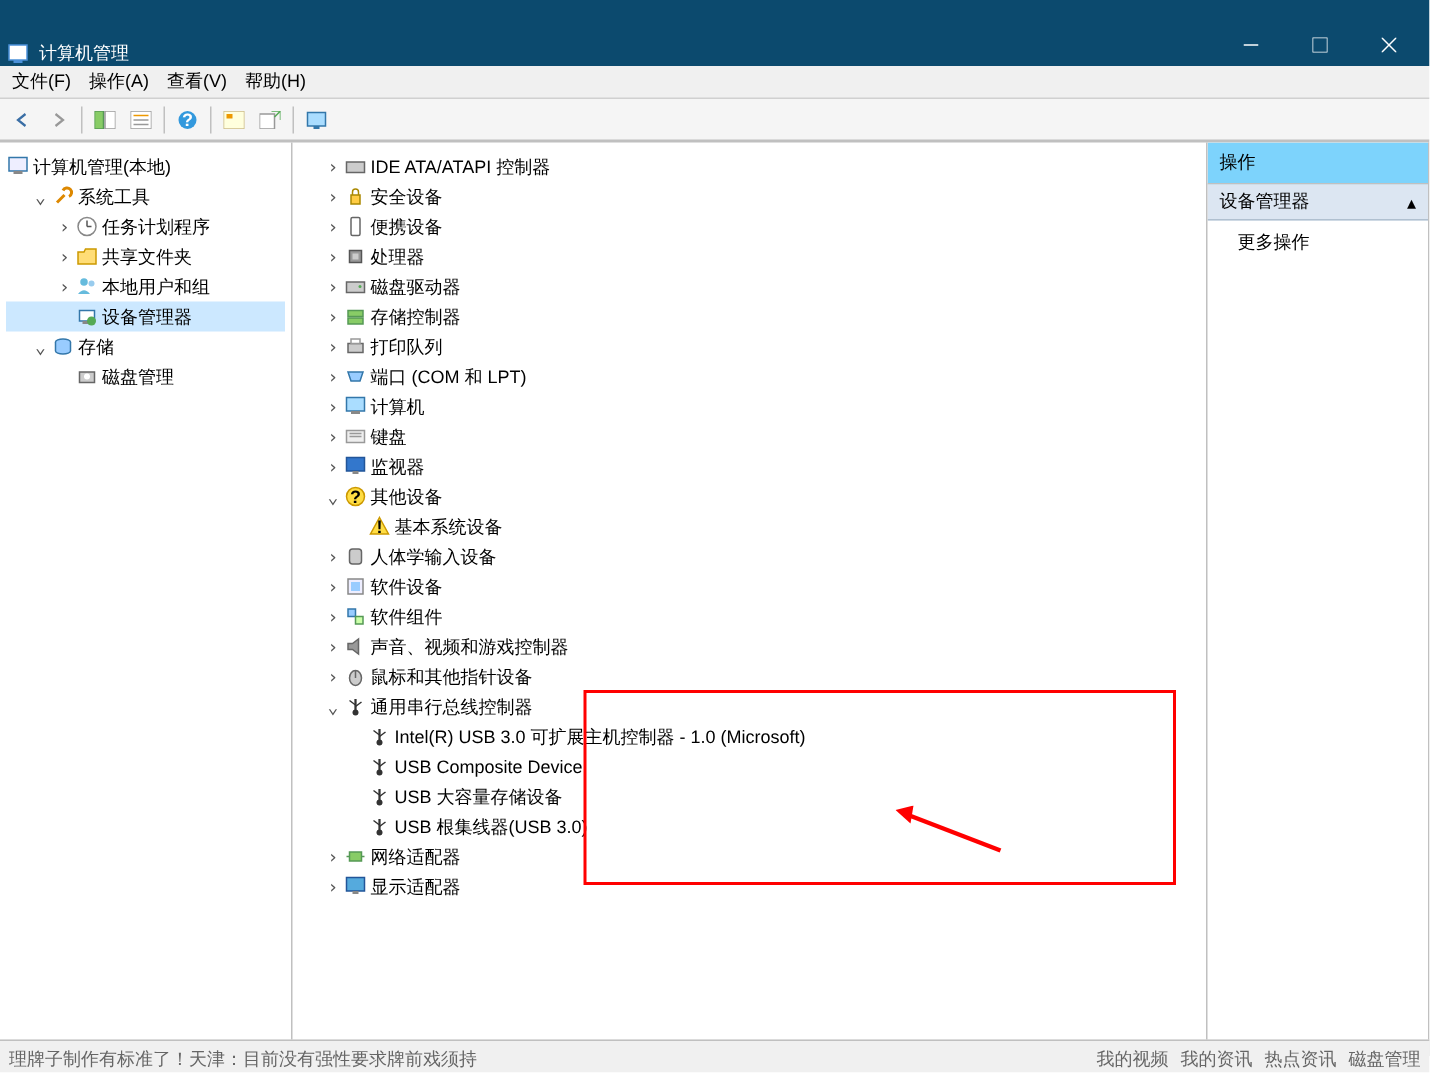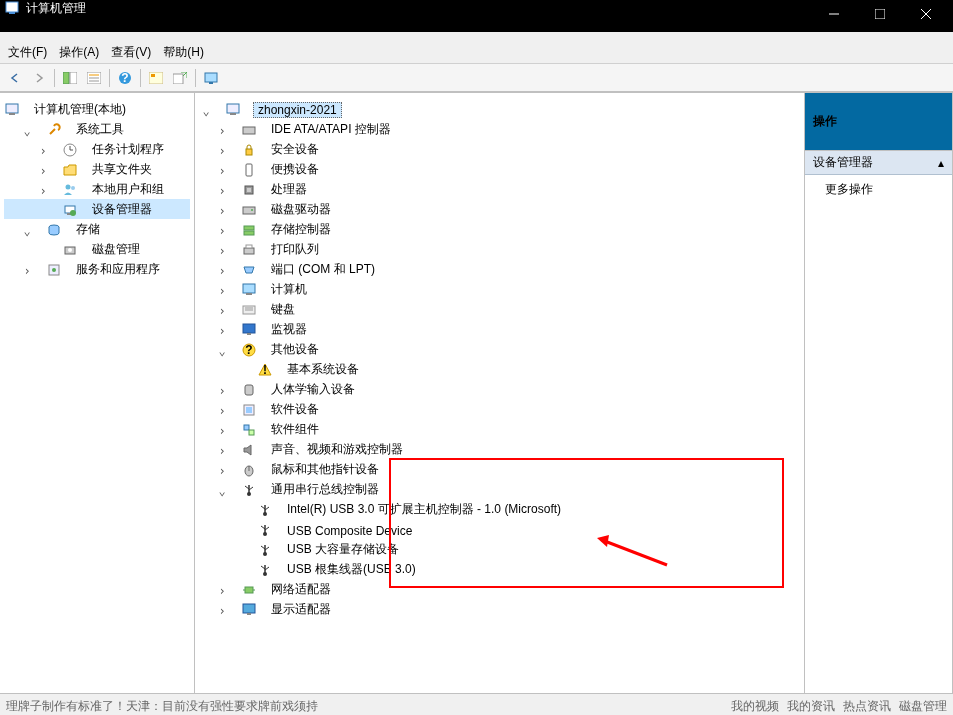--- a/index.html
+++ b/index.html
@@ -1,44 +1,44 @@
 <!DOCTYPE html>
 <html><head>
 <meta charset="utf-8">
 <style>
 *{margin:0;padding:0;box-sizing:border-box;font-family:"Microsoft YaHei","Segoe UI",sans-serif;font-size:12px}
 body{background:#fff;width:953px;height:715px;overflow:hidden;position:relative}
-.titlebar{height:32px;background:#000000;color:#fff;display:flex;align-items:flex-start;padding:0 4px}
+.titlebar{height:44px;background:#0c4a6e;color:#fff;display:flex;align-items:flex-end;padding:0 4px}
 .titlebar .icon{width:16px;height:16px;margin-right:6px;display:inline-flex;align-items:center;justify-content:center}
 .titlebar .spacer{flex:1}
 .titlebar .btn{width:46px;height:28px;display:flex;align-items:center;justify-content:center;cursor:pointer}
-.menubar{height:32px;background:#f0f0f0;border-bottom:1px solid #d0d0d0;display:flex;align-items:flex-end;padding:0 2px}
+.menubar{height:22px;background:#f0f0f0;border-bottom:1px solid #d0d0d0;display:flex;align-items:flex-end;padding:0 2px}
 .menubar .mi{padding:2px 6px;cursor:pointer}
 .toolbar{height:28px;background:#f5f5f5;border-bottom:1px solid #c0c0c0;display:flex;align-items:center;padding:0 4px;gap:2px}
 .tbtn{width:22px;height:22px;border:1px solid transparent;display:flex;align-items:center;justify-content:center;cursor:pointer;border-radius:2px}
 .tsep{width:1px;height:18px;background:#c0c0c0;margin:0 2px}
 .content{display:flex;height:610px;border-top:1px solid #c0c0c0}
 .pane{border-right:1px solid #c0c0c0;overflow:auto;padding:2px}
 .pane.left{width:195px}
 .pane.mid{width:610px;position:relative}
 .pane.right{flex:1;padding:0}
 .tree{padding:4px 2px}
-.node{white-space:nowrap;padding:1px 0;display:flex;align-items:flex-end;gap:12px;height:20px;cursor:pointer}
+.node{white-space:nowrap;padding:1px 0;display:flex;align-items:center;gap:0;height:20px;cursor:pointer}
 .node.selected{background:#cce8ff}
 .exp{width:14px;text-align:center;color:#555;font-family:monospace}
 .exp.on::before{content:"⌄"}
 .exp.off::before{content:"›"}
 .exp.none::before{content:" "}
 .icn{width:16px;height:16px;display:inline-flex;align-items:center;justify-content:center}
 .lbl{padding:0 2px}
 .indent1{padding-left:16px}
 .indent2{padding-left:32px}
 .highlight-box{position:absolute;border:2px solid #f00;left:194px;top:365px;width:395px;height:130px;pointer-events:none}
 .arrow{position:absolute;left:402px;top:442px;pointer-events:none}
-.right-hdr{background:#0369a1;border-bottom:1px solid #c0c0c0;padding:20px 8px;font-weight:bold}
+.right-hdr{background:#7dd3fc;border-bottom:1px solid #c0c0c0;padding:5px 8px;font-weight:normal}
 .right-sub{background:#dce6f2;border-bottom:1px solid #b0c0d0;padding:3px 8px;display:flex;justify-content:space-between;align-items:center}
 .right-item{padding:6px 20px;cursor:pointer}
 .statusbar{position:absolute;bottom:0;left:0;right:0;height:22px;background:#f0f0f0;border-top:1px solid #c0c0c0;display:flex;align-items:flex-end;padding:0 6px;font-size:11px;color:#666;justify-content:space-between}
 .statusbar .sr{display:flex;gap:8px}
 .rootsel{border:1px dotted #666;background:#cce8ff;padding:0 4px}
 svg{display:block}
 </style>
 </head>
 <body>
 
@@ -208,45 +208,25 @@
       <div class="node indent2">
           <span class="exp none"></span>
           <span class="icn">
             <svg width="14" height="14">
               <rect x="2" y="4" width="10" height="7" fill="#ccc" stroke="#666"></rect>
               <circle cx="7" cy="7" r="2" fill="#fff"></circle>
             </svg>
           </span>
           <span class="lbl">磁盘管理</span>
         </div>
-      <div class="node indent1">
-          <span class="exp off"></span>
-          <span class="icn">
-            <svg width="14" height="14">
-              <rect x="2" y="2" width="10" height="10" fill="#eef" stroke="#888"></rect>
-              <circle cx="7" cy="7" r="2" fill="#5a5"></circle>
-            </svg>
-          </span>
-          <span class="lbl">服务和应用程序</span>
-        </div>
     </div>
   </div>
 
   <div class="pane mid">
     <div class="tree">
-      <div class="node">
-          <span class="exp on"></span>
-          <span class="icn">
-            <svg width="14" height="14">
-              <rect x="1" y="1" width="12" height="9" fill="#eef" stroke="#37a"></rect>
-              <rect x="4" y="10" width="6" height="2" fill="#888"></rect>
-            </svg>
-          </span>
-          <span class="lbl rootsel">zhongxin-2021</span>
-        </div>
       <div class="node indent1">
           <span class="exp off"></span>
           <span class="icn">
             <svg width="14" height="12">
               <rect x="1" y="3" width="12" height="7" fill="#ccc" stroke="#666"></rect>
             </svg>
           </span>
           <span class="lbl">IDE ATA/ATAPI 控制器</span>
         </div>
       <div class="node indent1">

